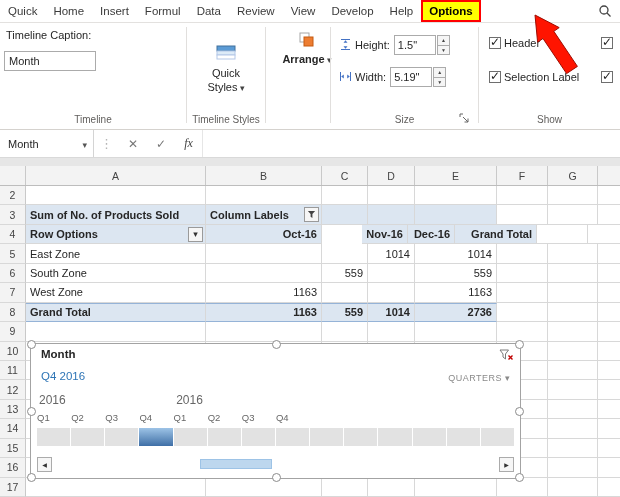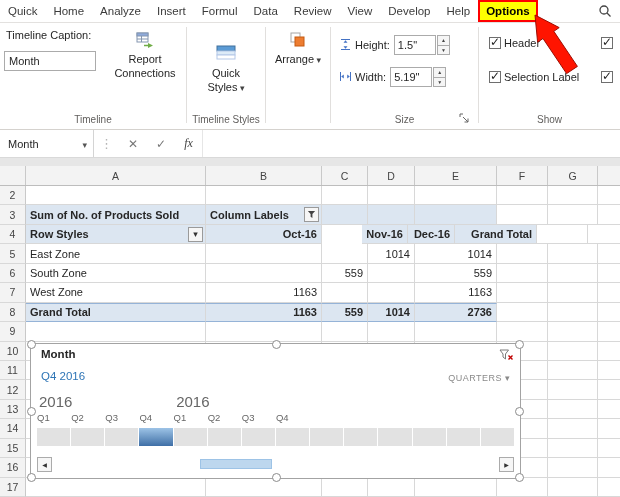--- a/index.html
+++ b/index.html
@@ -13,21 +13,21 @@
   .tab{display:flex;align-items:center;padding:0 8px;font-size:11.5px;color:#3B3B3B;white-space:nowrap;flex-shrink:0;}
   .tab-options{background:#FFFF00;box-shadow:inset 0 0 0 2px #FF0000;font-weight:700;color:#000;}
   .search{margin-left:auto;display:flex;align-items:center;padding-right:8px;}
 
   
   .ribbon{position:absolute;top:23px;left:0;width:620px;height:107px;background:#fff;
           border-bottom:1px solid #D5D2CE;box-sizing:border-box;}
   .rg{position:absolute;top:0;height:107px;}
   .rg-timeline{left:0;width:186px;}
   .rg-styles{left:187px;width:78px;}
-  .rg-arrange{left:266px;width:64px;}
+  .rg-arrange{left:275px;width:64px;font-weight:bold;}
   .rg-size{left:331px;width:147px;}
   .rg-show{left:479px;width:141px;overflow:hidden;}
   .vdiv{position:absolute;top:4px;height:96px;width:1px;background:#E1DFDD;}
   .rg-label{position:absolute;bottom:5px;left:0;width:100%;font-size:10px;color:#605E5C;text-align:center;}
 
   .cap-label{position:absolute;left:6px;top:6px;}
   .cap-input{position:absolute;left:4px;top:28px;width:92px;height:20px;border:1px solid #ABABAB;
              background:#fff;display:flex;align-items:center;padding-left:4px;box-sizing:border-box;}
   .bigbtn{position:absolute;display:flex;flex-direction:column;align-items:center;gap:1px;
           padding-top:3px;box-sizing:border-box;text-align:center;line-height:13px;}
@@ -89,21 +89,21 @@
 
   
   #slicer{position:absolute;left:30px;top:343px;width:491px;height:136px;background:#fff;
           border:1px solid #A3A3A3;z-index:5;box-sizing:border-box;}
   .sl-title{position:absolute;left:10px;top:4px;font-size:11.5px;font-weight:700;}
   .sl-clear{position:absolute;right:6px;top:5px;}
   .sl-sel{position:absolute;left:10px;top:26px;font-size:11.5px;color:#2E75B6;}
   .sl-level{position:absolute;right:10px;top:29px;font-size:9px;color:#8A8A8A;letter-spacing:.5px;}
   .sl-level::after{content:" ▾";}
   #sl-years{position:absolute;left:6px;right:6px;top:49px;height:12px;}
-  .sl-year{position:absolute;font-size:15px;color:#666;}
+  .sl-year{position:absolute;font-size:12px;color:#666;}
   #sl-qlabels{position:absolute;left:6px;right:6px;top:68px;display:flex;gap:1px;}
   .sl-ql{flex:1;font-size:9.5px;color:#666;}
   #sl-cells{position:absolute;left:6px;right:6px;top:84px;height:18px;display:flex;gap:1px;}
   .sl-cell{flex:1;background:#E2E2E2;}
   .sl-cell.sel{background:linear-gradient(180deg,#9DC3E6,#3F6FA6);}
   #sl-scroll{position:absolute;left:6px;right:6px;top:113px;height:15px;display:flex;}
   .sl-sbtn{width:15px;height:15px;border:1px solid #ABABAB;background:#F6F6F6;display:flex;align-items:center;
            justify-content:center;font-size:6px;color:#333;box-sizing:border-box;}
   .sl-sbtn.left::after{content:"◀";}
   .sl-sbtn.right::after{content:"▶";}
@@ -119,21 +119,20 @@
 </style>
 </head>
 <body>
 
 <div id="app">
 
   <div class="tabbar">
     <div id="tabs" class="tabs">
         <div class="tab">Quick</div>
         <div class="tab">Home</div>
-        <div class="tab">Analyze</div>
         <div class="tab">Insert</div>
         <div class="tab">Formul</div>
         <div class="tab">Data</div>
         <div class="tab">Review</div>
         <div class="tab">View</div>
         <div class="tab">Develop</div>
         <div class="tab">Help</div>
         <div class="tab tab-options">Options</div>
       </div>
     <span class="search">
@@ -143,33 +142,20 @@
         </svg>
     </span>
   </div>
 
   <div class="ribbon">
 
     <div class="rg rg-timeline">
       <div class="cap-label">Timeline Caption:</div>
       <div class="cap-input">
         <span>Month</span>
-      </div>
-      <div class="bigbtn rc-btn">
-        <span class="icon">
-          <svg width="20" height="20" viewBox="0 0 20 20">
-            <rect x="2" y="3" width="11" height="9" fill="#fff" stroke="#8496B0"></rect>
-            <rect x="2" y="3" width="11" height="3" fill="#8EAADB" stroke="#8496B0"></rect>
-            <line x1="2" y1="9" x2="13" y2="9" stroke="#8496B0"></line>
-            <line x1="6.5" y1="6" x2="6.5" y2="12" stroke="#8496B0"></line>
-            <path d="M13 13l5 2.5-5 2.5v-1.7h-4v-1.6h4z" fill="#70AD47"></path>
-          </svg>
-        </span>
-        <span>Report</span>
-        <span>Connections</span>
       </div>
       <div class="rg-label">Timeline</div>
     </div>
     <div class="vdiv" style="left:186px"></div>
 
     <div class="rg rg-styles">
       <div class="bigbtn qs-btn">
         <span class="icon">
           <svg width="22" height="20" viewBox="0 0 22 20">
             <rect x="2" y="2" width="18" height="5" fill="#5B9BD5" stroke="#41719C"></rect>
@@ -315,21 +301,21 @@
         <div class="cell pvh b" style="width: 46px;"></div>
         <div class="cell pvh b" style="width: 47px;"></div>
         <div class="cell pvh b" style="width: 82px;"></div>
         <div class="cell" style="width: 51px;"></div>
         <div class="cell" style="width: 50px;"></div>
         <div class="cell" style="width: 60px;"></div>
       </div>
       <div class="srow">
         <div class="rowhead">4</div>
         <div class="cell pvh b" style="width: 180px;">
-          <span>Row Styles</span>
+          <span>Row Options</span>
           <span class="cellbtn dd"></span>
         </div>
         <div class="cell pvh b num" style="width: 116px; align-items: center;">
           <span>Oct-16</span>
         </div>
         <div class="cell pvh b num" style="width: 46px; margin-left: 40px;">
           <span>Nov-16</span>
         </div>
         <div class="cell pvh b num" style="width: 47px;">
           <span>Dec-16</span>

